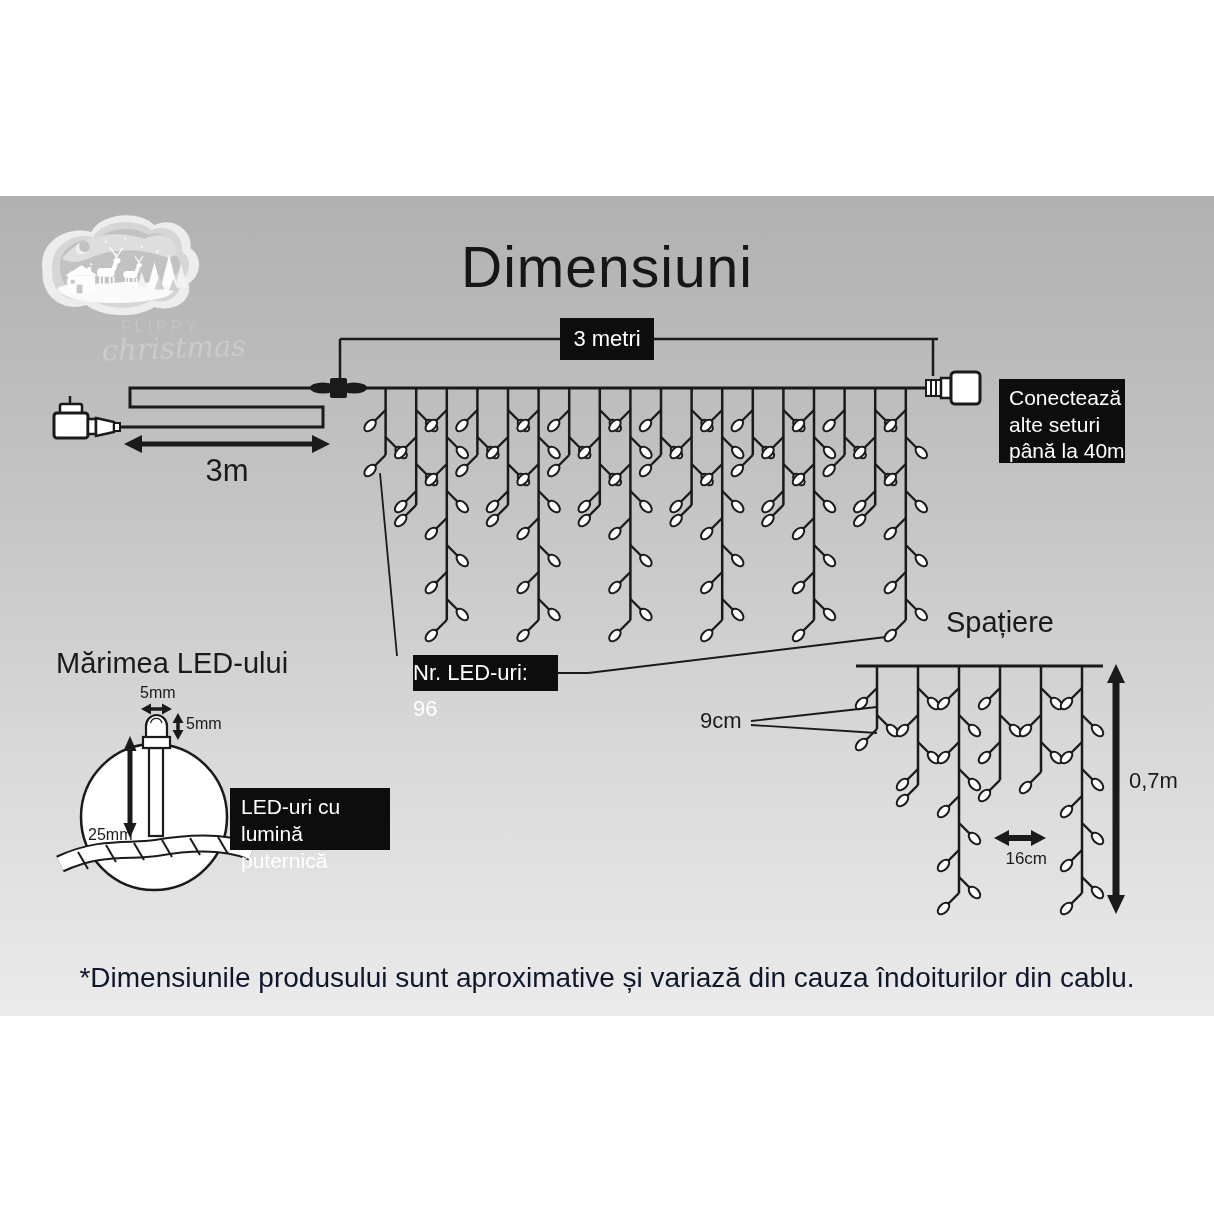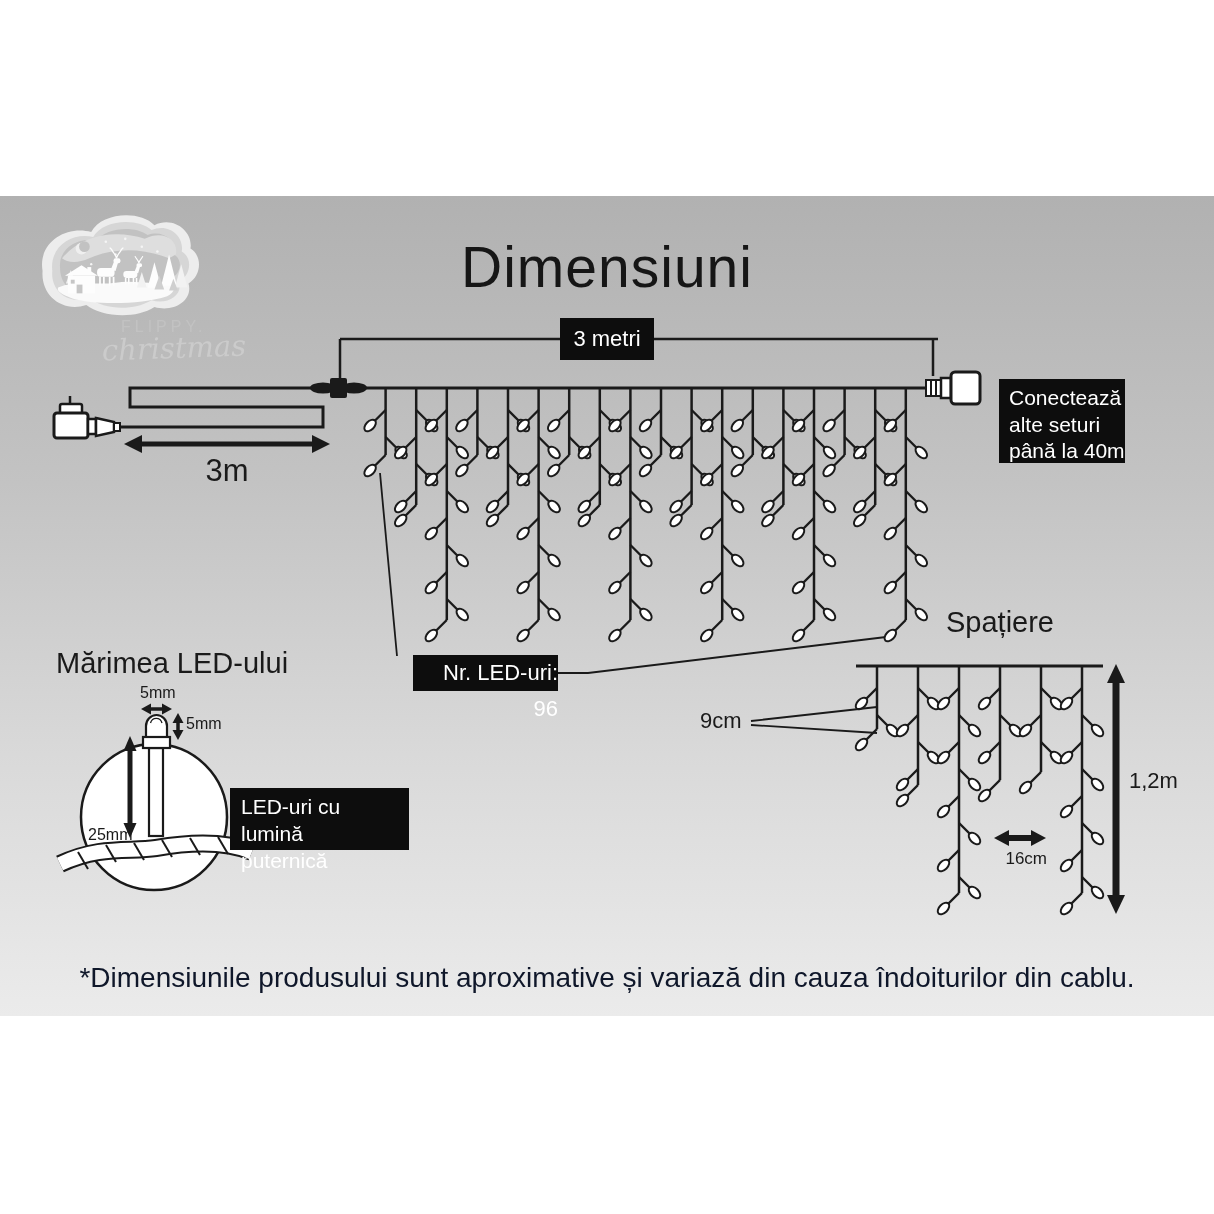--- a/index.html
+++ b/index.html
@@ -7,22 +7,22 @@
           font-family:"Liberation Sans", sans-serif;color:#1a1a1a;}
   #gray-band{position:absolute;left:0;top:196px;width:1214px;height:820px;
              background:linear-gradient(180deg,#b1b1b1 0%,#c3c3c3 35%,#d9d9d9 68%,#ebebeb 100%);}
   .abs{position:absolute;}
   #page-title{left:0;right:0;top:234px;text-align:center;font-size:57px;font-weight:400;
               letter-spacing:1px;color:#161616;}
   .blackbox{background:#0d0d0d;color:#fff;box-sizing:border-box;}
   #metri-box{left:560px;top:318px;width:94px;height:42px;font-size:22px;line-height:42px;text-align:center;}
   #connect-box{left:999px;top:347px;width:126px;height:84px;font-size:21px;line-height:26.5px;
                padding:6px 0 0 10px;text-align:left;margin-top:32px;}
-  #ledcount-box{left:413px;top:655px;width:145px;height:36px;font-size:22px;line-height:36px;text-align:right;}
-  #lednote-box{left:230px;top:788px;width:179px;height:62px;font-size:21px;line-height:27px;padding:5px 18px 0 11px;}
+  #ledcount-box{left:413px;top:655px;width:145px;height:36px;font-size:22px;line-height:36px;text-align:left;}
+  #lednote-box{left:230px;top:788px;width:160px;height:62px;font-size:21px;line-height:27px;padding:5px 18px 0 11px;}
   #label-3m{left:152px;top:453px;width:150px;text-align:center;font-size:31px;}
   #spatiere-title{left:920px;top:606px;width:160px;text-align:center;font-size:29px;}
   #marimea-title{left:56px;top:647px;font-size:29px;}
   #label-9cm{left:700px;top:708px;font-size:22px;}
   #label-07m{left:1129px;top:768px;font-size:22px;}
   #label-16cm{left:985px;top:849px;width:62px;text-align:right;font-size:17px;}
   #label-5mm-top{left:140px;top:684px;font-size:16px;}
   #label-5mm-right{left:186px;top:715px;font-size:16px;}
   #label-25mm{left:88px;top:780px;font-size:16px;margin-top:46px;}
   #footnote{left:0;right:0;top:962px;text-align:center;font-size:28px;color:#0f172a;}
@@ -491,21 +491,21 @@
     <div>alte seturi</div>
     <div>până la 40m</div>
   </div>
 
   <div id="label-3m" class="abs">3m</div>
 
   <div id="ledcount-box" class="abs blackbox">Nr. LED-uri: 96</div>
 
   <div id="spatiere-title" class="abs">Spațiere</div>
   <div id="label-9cm" class="abs">9cm</div>
-  <div id="label-07m" class="abs">1,2m</div>
+  <div id="label-07m" class="abs">0,7m</div>
   <div id="label-16cm" class="abs">16cm</div>
 
   <div id="marimea-title" class="abs">Mărimea LED-ului</div>
   <div id="label-5mm-top" class="abs">5mm</div>
   <div id="label-5mm-right" class="abs">5mm</div>
   <div id="label-25mm" class="abs">25mm</div>
   <div id="lednote-box" class="abs blackbox">
     <div>LED-uri cu lumină</div>
     <div>puternică</div>
   </div>

